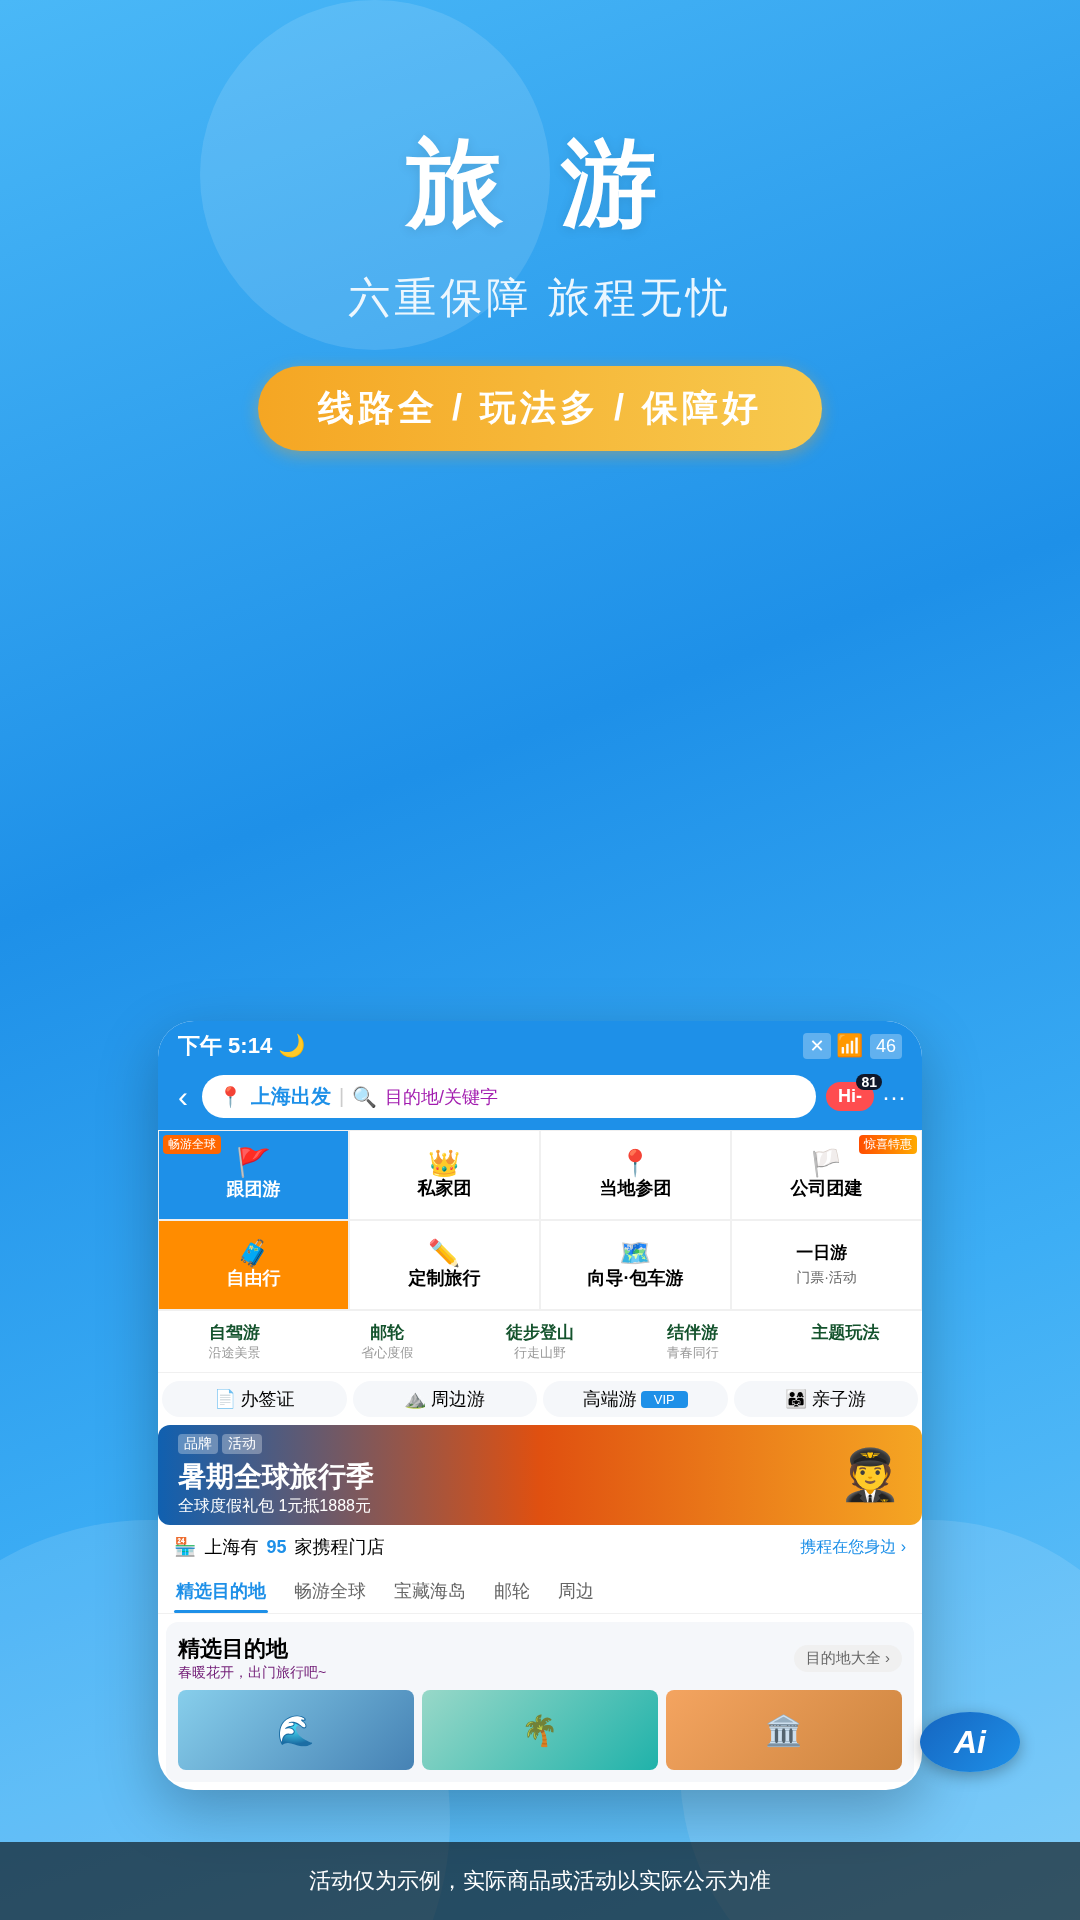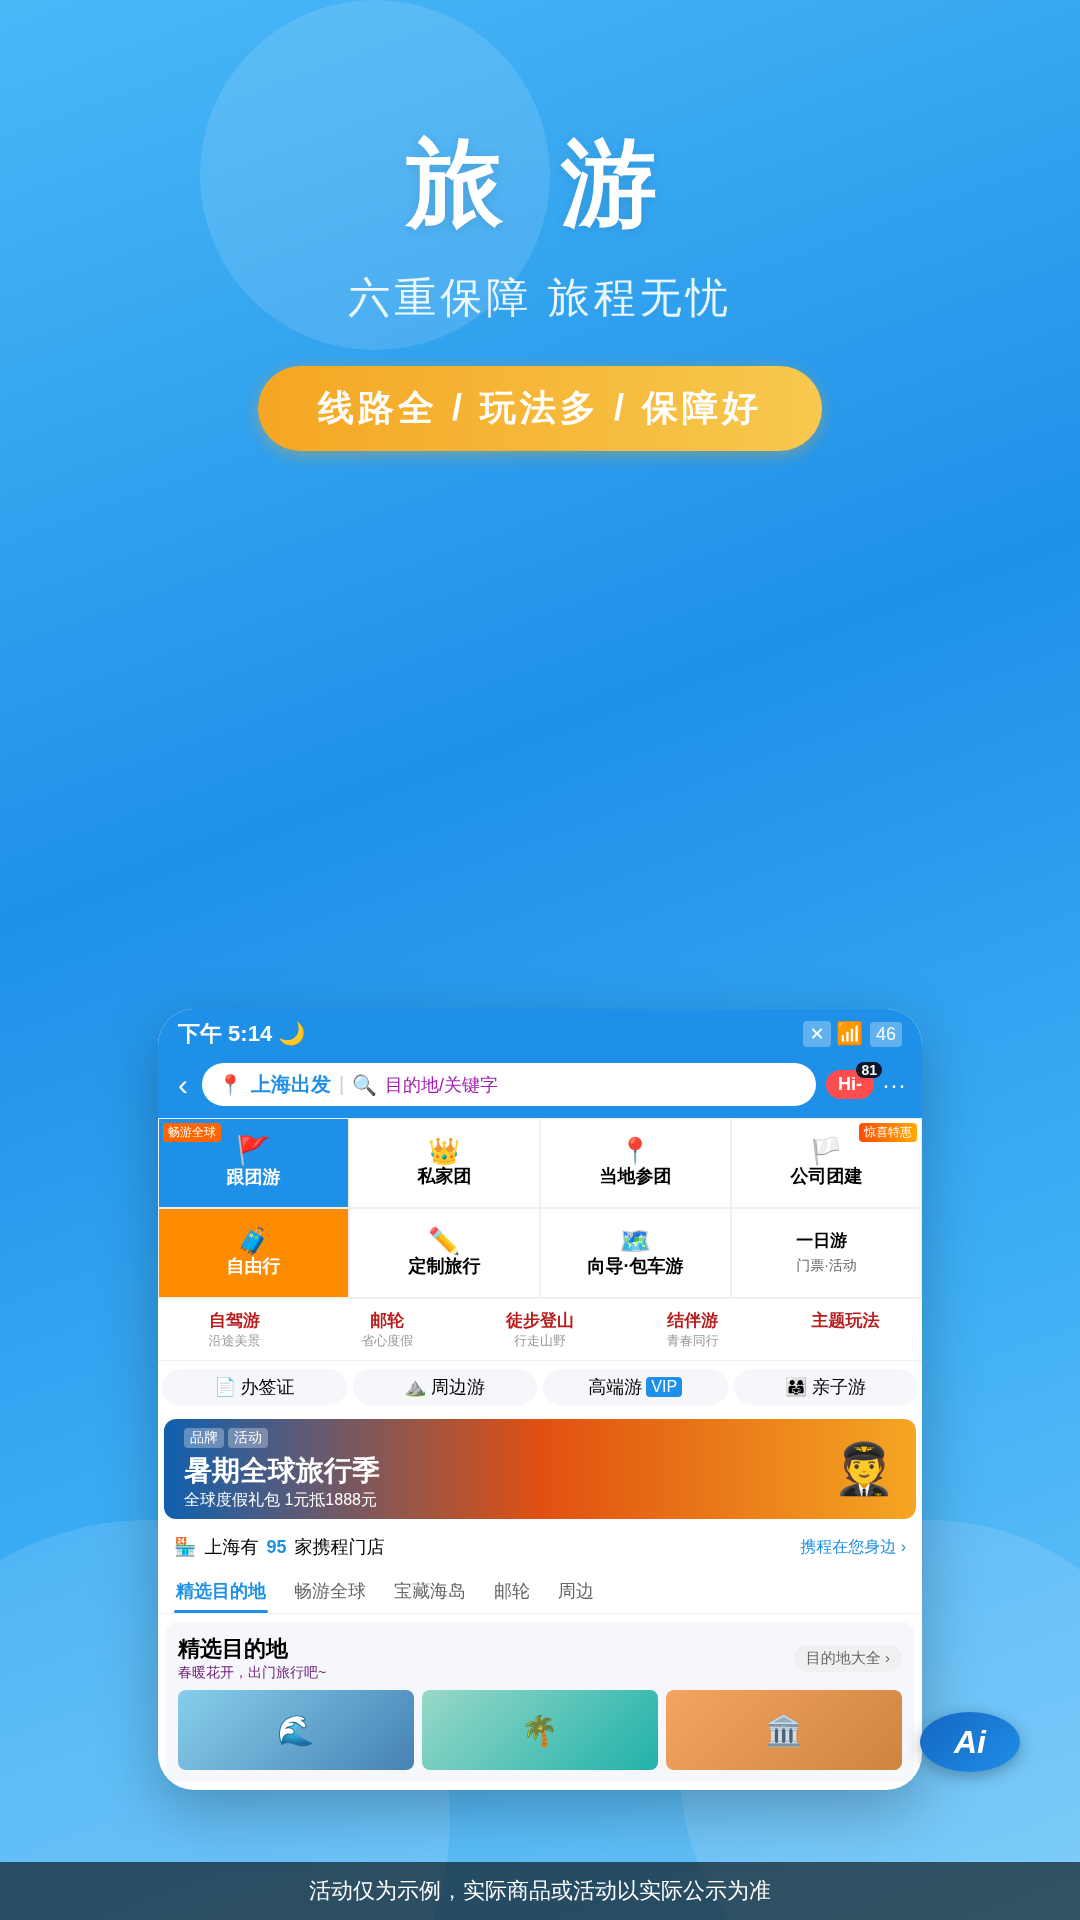--- a/index.html
+++ b/index.html
@@ -206,21 +206,21 @@
       background: #fff;
       border-top: 0.5px solid #f0f0f0;
     }
     .cat-row3-item {
       display: flex;
       flex-direction: column;
       align-items: center;
       padding: 10px 4px;
       cursor: pointer;
     }
-    .cat-row3-item .label { font-size: 17px; font-weight: 600; color: #b91c1c; }
+    .cat-row3-item .label { font-size: 17px; font-weight: 600; color: #14532d; }
     .cat-row3-item .sublabel { font-size: 13px; color: #999; }
 
     
     .category-row4 {
       display: grid;
       grid-template-columns: repeat(4, 1fr);
       background: #fff;
       border-top: 0.5px solid #f0f0f0;
       padding: 8px 4px;
       gap: 6px;
@@ -233,21 +233,21 @@
       border-radius: 20px;
       padding: 6px 10px;
       font-size: 18px;
       gap: 4px;
       cursor: pointer;
     }
 
     
     .banner {
       background: linear-gradient(90deg, #1565c0, #0288d1);
-      margin: 6px;
+      margin: 0;
       border-radius: 12px;
       height: 90px;
       display: flex;
       align-items: center;
       justify-content: space-between;
       padding: 0 20px;
       overflow: hidden;
       position: relative;
     }
     .banner-text { color: #fff; }
@@ -338,21 +338,21 @@
     
     .disclaimer {
       position: absolute;
       bottom: 0;
       left: 0;
       right: 0;
       background: rgba(0,0,0,0.6);
       color: #fff;
       text-align: center;
       font-size: 22px;
-      padding: 14px;
+      padding: 24px;
       z-index: 20;
     }
 
     
     .ai-bubble {
       position: absolute;
       bottom: 148px;
       right: 60px;
       background: linear-gradient(135deg, #1565c0, #1e90e8);
       border-radius: 50%;
@@ -496,21 +496,21 @@
     <div class="tag-item">
       <span>📄</span>
       <span>办签证</span>
     </div>
     <div class="tag-item">
       <span>⛰️</span>
       <span>周边游</span>
     </div>
     <div class="tag-item">
       <span>高端游</span>
-      <span style="background:#1e90e8;color:#fff;border-radius:4px;padding:1px 5px;font-size:16px;">VIP</span>
+      <span style="background:#1e90e8;color:#fff;border-radius:4px;padding:1px 13px;font-size:13px;">VIP</span>
     </div>
     <div class="tag-item">
       <span>👨‍👩‍👧</span>
       <span>亲子游</span>
     </div>
   </div>
 
   <div class="banner" style="background:linear-gradient(90deg,#1060b0,#e05010,#f5a623);height:100px;">
     <div class="banner-text">
       <div style="display:flex;gap:4px;margin-bottom:4px;">

